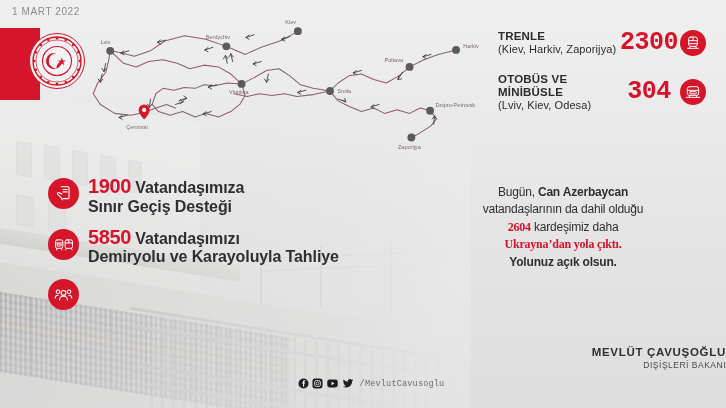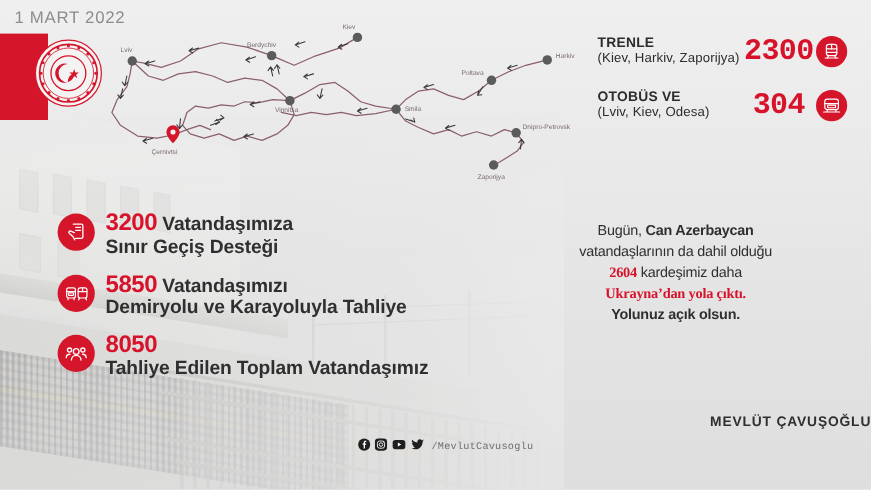--- a/index.html
+++ b/index.html
@@ -57,21 +57,21 @@
   .ph-wire { position:absolute; height:1px; background:#b9b9b5; }
   .photo-fade {
     position:absolute; inset:0;
     background: linear-gradient(180deg, rgba(234,234,234,.95) 0%, rgba(234,234,234,.25) 22%, rgba(232,232,232,.30) 60%, rgba(228,228,228,.55) 100%),
                 linear-gradient(90deg, rgba(234,234,234,.1) 0%, rgba(235,235,235,.55) 72%, rgba(236,236,236,.96) 100%);
   }
 
   
   .date {
     position:absolute; left:12px; top:6px;
-    font-size:14px; color:#8c8c8c; letter-spacing:.6px; font-weight:400;
+    font-size:10px; color:#8c8c8c; letter-spacing:.6px; font-weight:400;
   }
   .flagbox {
     position:absolute; left:0; top:28px; width:40px; height:72px;
     background:#d5152a;
   }
   .emblem { position:absolute; left:28px; top:32px; width:58px; height:58px; }
 
   
   .map { position:absolute; left:70px; top:8px; width:420px; height:150px; }
   .map svg { width:100%; height:100%; display:block; }
@@ -283,20 +283,21 @@
           <line x1="4" y1="20" x2="20" y2="20"></line>
           <line x1="8.5" y1="17" x2="6.5" y2="20"></line>
           <line x1="15.5" y1="17" x2="17.5" y2="20"></line>
         </svg>
       </div>
     </div>
 
     <div class="tstat">
       <div class="tstat-txt">
         <div class="tstat-title">OTOBÜS VE</div>
+        <div class="tstat-title">MİNİBÜSLE</div>
         <div class="tstat-sub">(Lviv, Kiev, Odesa)</div>
       </div>
       <div class="tstat-num">304</div>
       <div class="circ-icon">
         <svg viewBox="0 0 24 24" width="16" height="16" fill="none" stroke="#ffffff" stroke-width="1.5" stroke-linecap="round" stroke-linejoin="round">
           <rect x="3.5" y="4" width="17" height="13" rx="3"></rect>
           <line x1="3.5" y1="9.5" x2="20.5" y2="9.5"></line>
           <rect x="7" y="11.5" width="10" height="3.2" rx="1"></rect>
           <line x1="2" y1="20" x2="22" y2="20"></line>
           <line x1="6.5" y1="17" x2="6.5" y2="19.5"></line>
@@ -313,21 +314,21 @@
       <div class="lcirc">
         <svg viewBox="0 0 24 24" width="19" height="19" fill="none" stroke="#ffffff" stroke-width="1.4" stroke-linecap="round" stroke-linejoin="round">
           <path d="M9 3.5 h8.5 a1.5 1.5 0 0 1 1.5 1.5 v12 a1.5 1.5 0 0 1 -1.5 1.5 h-6"></path>
           <line x1="11.5" y1="7" x2="16.5" y2="7"></line>
           <line x1="11.5" y1="10" x2="16.5" y2="10"></line>
           <path d="M10 12.5 l-3.8 -1.6 a1.4 1.4 0 0 0 -1.5 2.3 l4 3.6 1.8 3.2"></path>
         </svg>
       </div>
       <div class="ltxt">
         <div class="lline1">
-          <span class="lnum">3200</span>
+          <span class="lnum">1900</span>
           <span>Vatandaşımıza</span>
         </div>
         <div class="lline2">Sınır Geçiş Desteği</div>
       </div>
     </div>
 
     <div class="lstat">
       <div class="lcirc">
         <svg viewBox="0 0 26 24" width="20" height="19" fill="none" stroke="#ffffff" stroke-width="1.3" stroke-linecap="round" stroke-linejoin="round">
           <rect x="2" y="6" width="9.5" height="11" rx="2.2"></rect>
@@ -355,44 +356,39 @@
       <div class="lcirc">
         <svg viewBox="0 0 24 24" width="19" height="19" fill="none" stroke="#ffffff" stroke-width="1.4" stroke-linecap="round" stroke-linejoin="round">
           <circle cx="12" cy="10" r="3"></circle>
           <path d="M7 19 a5 5 0 0 1 10 0"></path>
           <circle cx="5" cy="8.5" r="2.2"></circle>
           <path d="M1.5 16.5 a3.8 3.8 0 0 1 3.9 -3.6"></path>
           <circle cx="19" cy="8.5" r="2.2"></circle>
           <path d="M22.5 16.5 a3.8 3.8 0 0 0 -3.9 -3.6"></path>
         </svg>
       </div>
-      <div class="ltxt">
-        <div class="lline1">
-          <span class="lnum">8050</span>
-        </div>
-        <div class="lline2">Tahliye Edilen Toplam Vatandaşımız</div>
-      </div>
     </div>
 
   </div>
 
   <div class="msg">
     <p>
       <span class="light">Bugün, </span><span>Can Azerbaycan</span>
     </p>
     <p class="light">vatandaşlarının da dahil olduğu</p>
     <p>
       <span class="red">2604</span><span class="light"> kardeşimiz daha</span>
     </p>
     <p class="red">Ukrayna’dan yola çıktı.</p>
     <p>Yolunuz açık olsun.</p>
   </div>
 
   <div class="footer">
     <div class="fname">MEVLÜT ÇAVUŞOĞLU</div>
+    <div class="ftitle">DIŞİŞLERİ BAKANI</div>
     <div class="fsocial">
       <span>
         <svg viewBox="0 0 24 24" width="11" height="11">
             <circle cx="12" cy="12" r="11" fill="#1f1f1f"></circle>
             <path d="M13.4 12.2h2l.3-2.4h-2.3V8.3c0-.7.2-1.2 1.2-1.2h1.2V5c-.2 0-.9-.1-1.8-.1-1.8 0-3 1.1-3 3.1v1.8H9v2.4h2V19h2.4z" fill="#fff"></path>
           </svg>
       </span>
       <span>
         <svg viewBox="0 0 24 24" width="11" height="11">
             <rect x="1" y="1" width="22" height="22" rx="6" fill="#1f1f1f"></rect>

